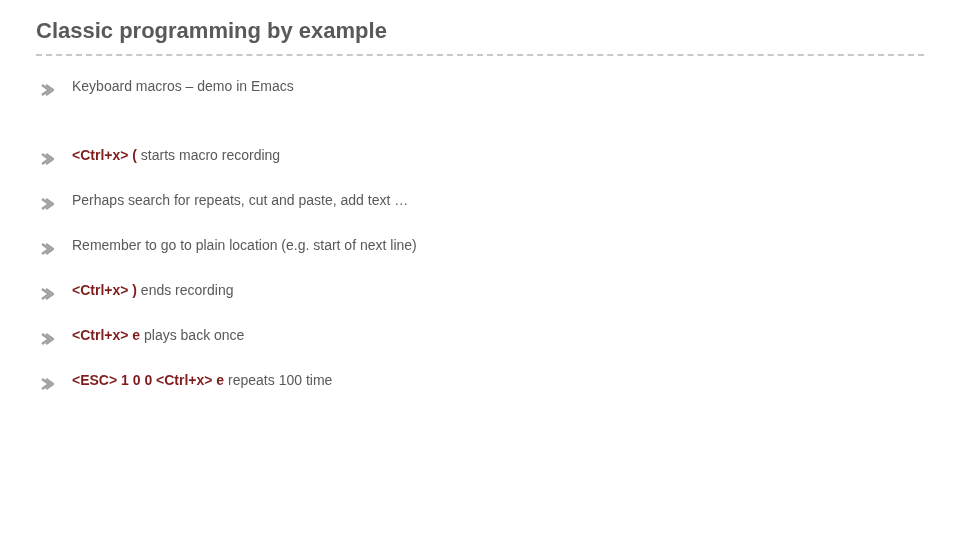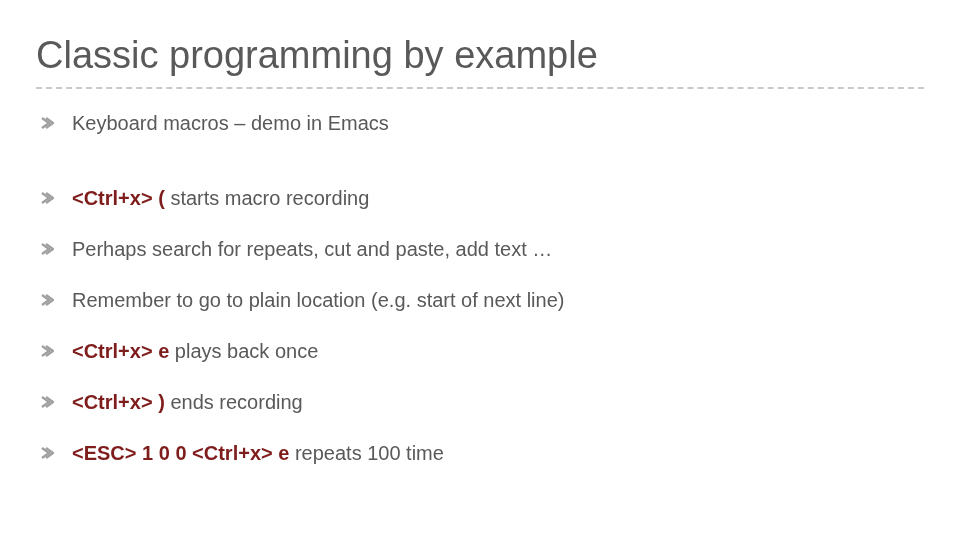--- a/index.html
+++ b/index.html
@@ -10,39 +10,39 @@
     background: #ffffff;
     font-family: Arial, Helvetica, sans-serif;
     color: #595959;
     overflow: hidden;
   }
   .slide {
     box-sizing: border-box;
     padding: 18px 36px 0 36px;
   }
   .title {
-    font-size: 38px;
-    font-weight: 400;
+    font-size: 22px;
+    font-weight: 700;
     color: #595959;
-    margin: 16px 0 10px 0;
+    margin: 0 0 10px 0;
   }
   .divider {
     border: none;
     border-top: 2px dashed #c9c9c9;
     margin: 0 0 22px 0;
   }
   ul.bullets {
     list-style: none;
     margin: 0;
     padding: 0 0 0 4px;
   }
   ul.bullets li {
     display: flex;
     align-items: flex-start;
-    font-size: 20px;
+    font-size: 14px;
     line-height: 1.25;
     color: #595959;
     margin-bottom: 26px;
   }
   ul.bullets li.first {
     margin-bottom: 50px;
   }
   .bullet-icon {
     flex: 0 0 auto;
     margin-right: 18px;
@@ -90,28 +90,28 @@
           <path d="M2 2 L9 7 L2 12" fill="none" stroke="#9fa0a1" stroke-width="2.4"></path>
           <path d="M6 2 L13 7 L6 12" fill="none" stroke="#9fa0a1" stroke-width="2.4"></path>
         </svg>
         <span class="bullet-text">Remember to go to plain location (e.g. start of next line)</span>
       </li>
       <li>
         <svg width="14" height="14" viewBox="0 0 14 14" class="bullet-icon">
           <path d="M2 2 L9 7 L2 12" fill="none" stroke="#9fa0a1" stroke-width="2.4"></path>
           <path d="M6 2 L13 7 L6 12" fill="none" stroke="#9fa0a1" stroke-width="2.4"></path>
         </svg>
-        <span class="bullet-text"><b>&lt;Ctrl+x&gt; e</b> plays back once</span>
+        <span class="bullet-text"><b>&lt;Ctrl+x&gt; )</b> ends recording</span>
       </li>
       <li>
         <svg width="14" height="14" viewBox="0 0 14 14" class="bullet-icon">
           <path d="M2 2 L9 7 L2 12" fill="none" stroke="#9fa0a1" stroke-width="2.4"></path>
           <path d="M6 2 L13 7 L6 12" fill="none" stroke="#9fa0a1" stroke-width="2.4"></path>
         </svg>
-        <span class="bullet-text"><b>&lt;Ctrl+x&gt; )</b> ends recording</span>
+        <span class="bullet-text"><b>&lt;Ctrl+x&gt; e</b> plays back once</span>
       </li>
       <li>
         <svg width="14" height="14" viewBox="0 0 14 14" class="bullet-icon">
           <path d="M2 2 L9 7 L2 12" fill="none" stroke="#9fa0a1" stroke-width="2.4"></path>
           <path d="M6 2 L13 7 L6 12" fill="none" stroke="#9fa0a1" stroke-width="2.4"></path>
         </svg>
         <span class="bullet-text"><b>&lt;ESC&gt; 1 0 0 &lt;Ctrl+x&gt; e</b> repeats 100 time</span>
       </li>
     </ul>
 </div>

